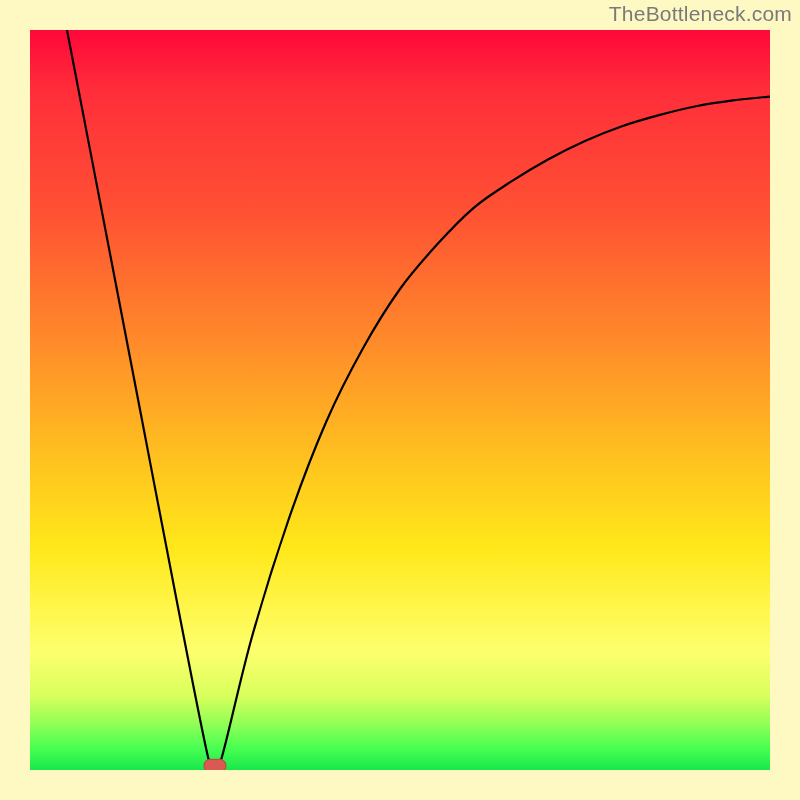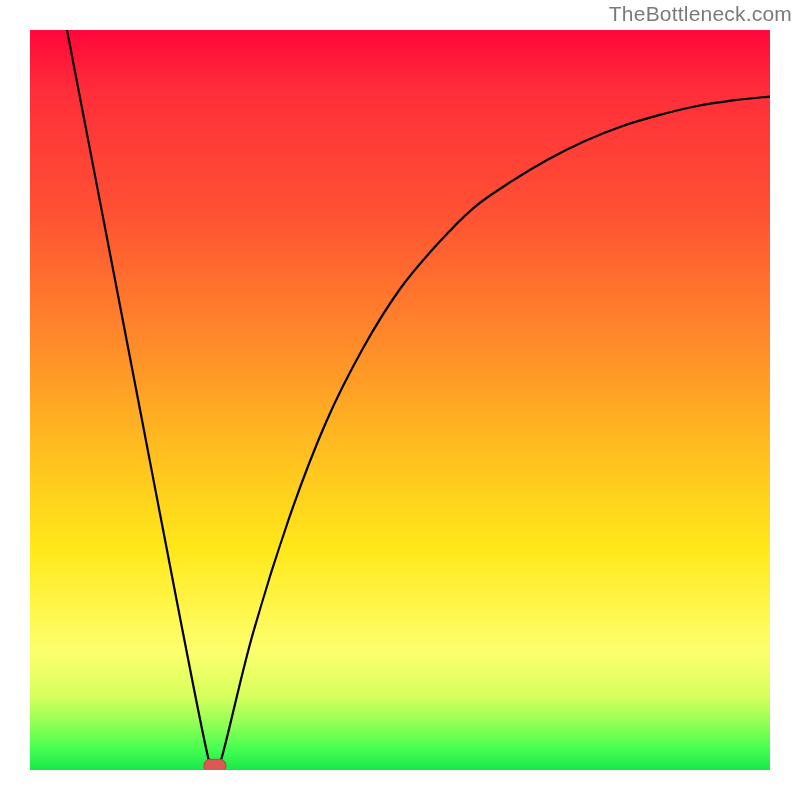--- a/index.html
+++ b/index.html
@@ -8,21 +8,21 @@
     width: 800px;
     height: 800px;
     background: #000;
     overflow: hidden;
     font-family: Arial, Helvetica, sans-serif;
   }
   .frame {
     position: relative;
     width: 800px;
     height: 800px;
-    background: #ffffff;
+    background: #fef9c3;
   }
   .plot-area {
     position: absolute;
     left: 30px;
     top: 30px;
     width: 740px;
     height: 740px;
     
     background: linear-gradient(
       to bottom,

